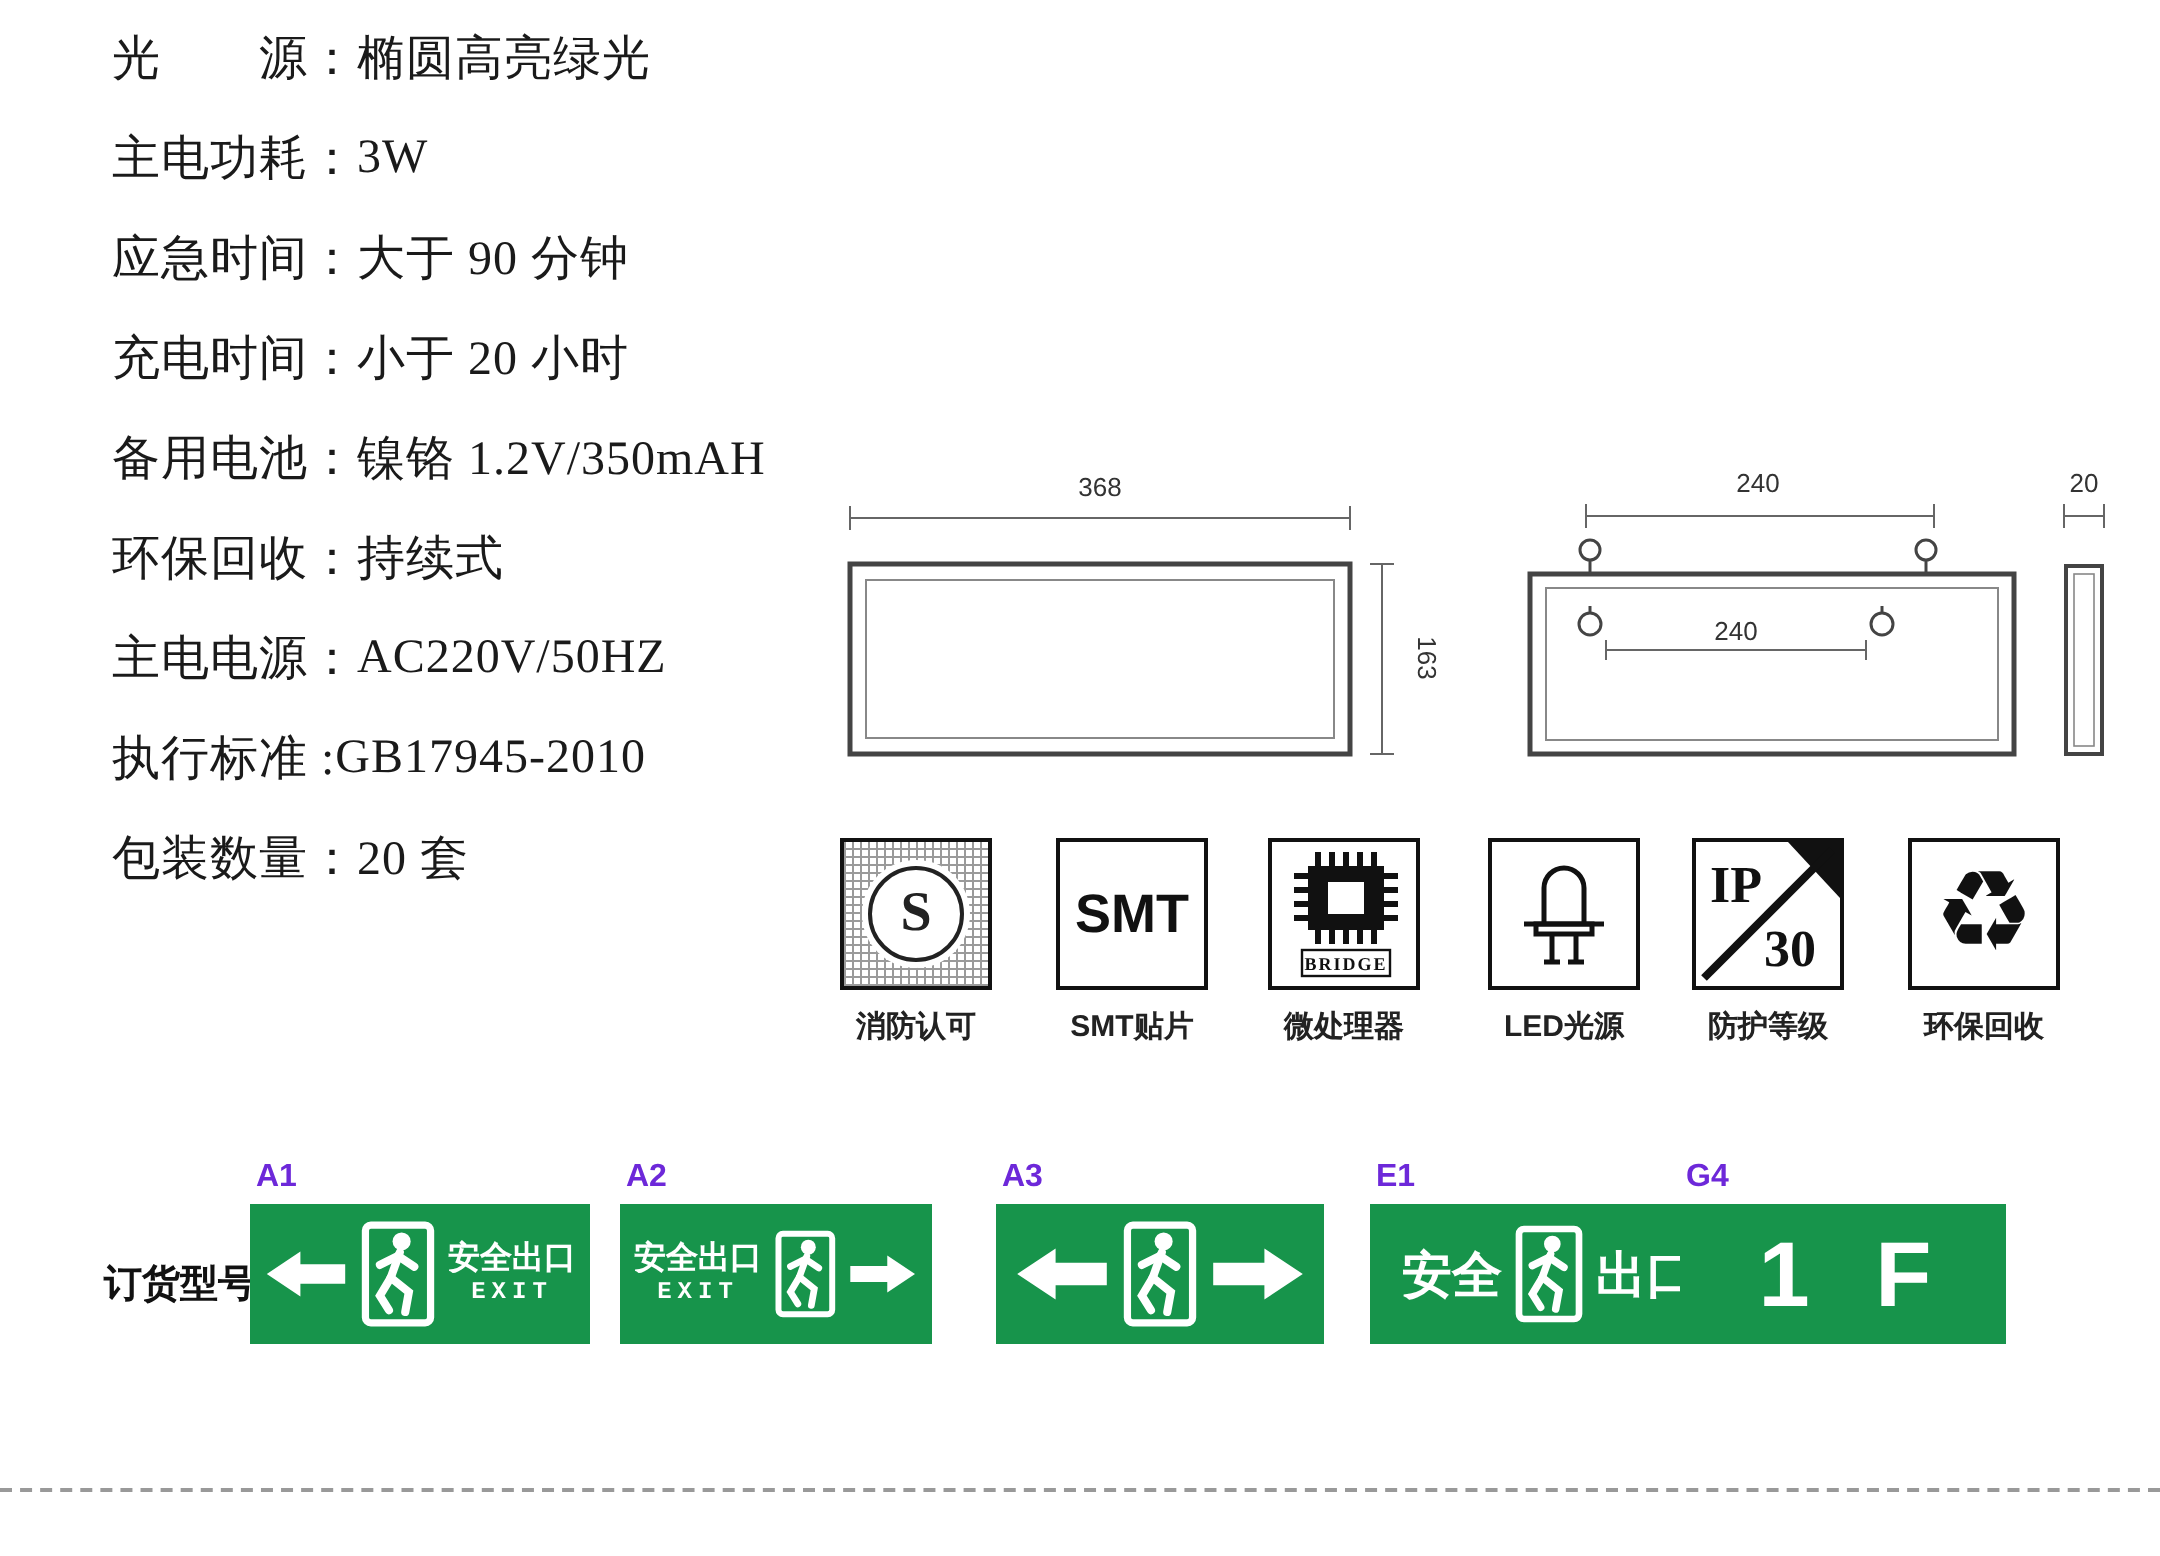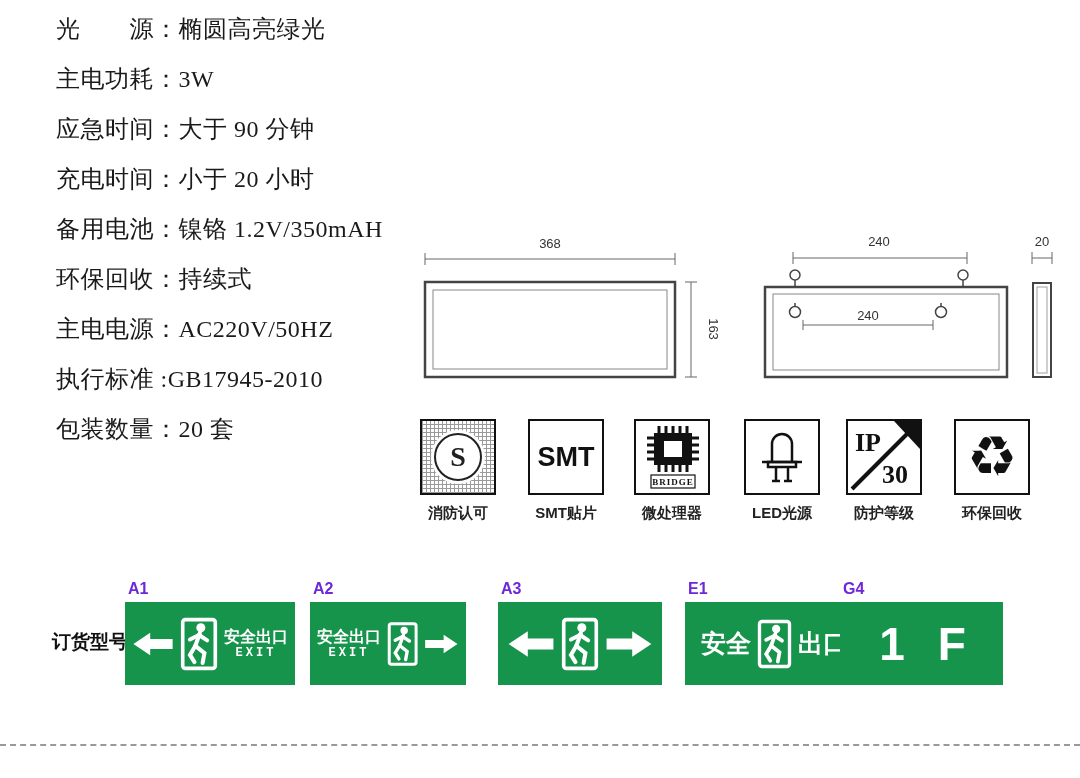--- a/index.html
+++ b/index.html
@@ -29,21 +29,21 @@
               font-family:"Liberation Serif","DejaVu Serif",serif; font-size:28px; font-weight:bold; color:#222; }
   .smt-mark { font-family:"Liberation Sans","DejaVu Sans",sans-serif; font-weight:bold; font-size:27px; color:#111; }
   .recycle-glyph { font-size:56px; line-height:1; color:#111; font-family:"DejaVu Sans",sans-serif; }
 
   
   .order-label { position:absolute; left:52px; top:629px; font-family:"Liberation Sans","DejaVu Sans",sans-serif;
                  font-weight:bold; font-size:19px; color:#111; }
   .model { position:absolute; top:580px; }
   .model-code { font-family:"Liberation Sans","DejaVu Sans",sans-serif; font-weight:bold; font-size:16px;
                 height:18px; margin:0 0 4px 3px; color:#6d28d9; }
-  .sign { height:83px; display:flex; align-items:center; justify-content:center; gap:6px; padding:0 7px; color:#fff; }
+  .sign { height:70px; display:flex; align-items:center; justify-content:center; gap:6px; padding:0 7px; color:#fff; }
   .sign-textcol { display:flex; flex-direction:column; align-items:center; line-height:1.2; }
   .sign-cn { font-family:"Liberation Sans","DejaVu Sans",sans-serif; font-weight:bold; font-size:16px; white-space:nowrap; }
   .sign-en { font-family:Liberation Mono, monospace; font-weight:bold; font-size:12px; letter-spacing:3px; }
   .sign-cn-big { font-family:"Liberation Sans","DejaVu Sans",sans-serif; font-weight:bold; font-size:25px; white-space:nowrap; }
   .sign-floor { font-family:"Liberation Sans","DejaVu Sans",sans-serif; font-weight:bold; font-size:46px; letter-spacing:10px;margin-left:12px; }
 
   .sep { position:absolute; left:0; right:0; top:744px; border-top:2px dashed #999; }
 </style>
 </head>
 <body>

